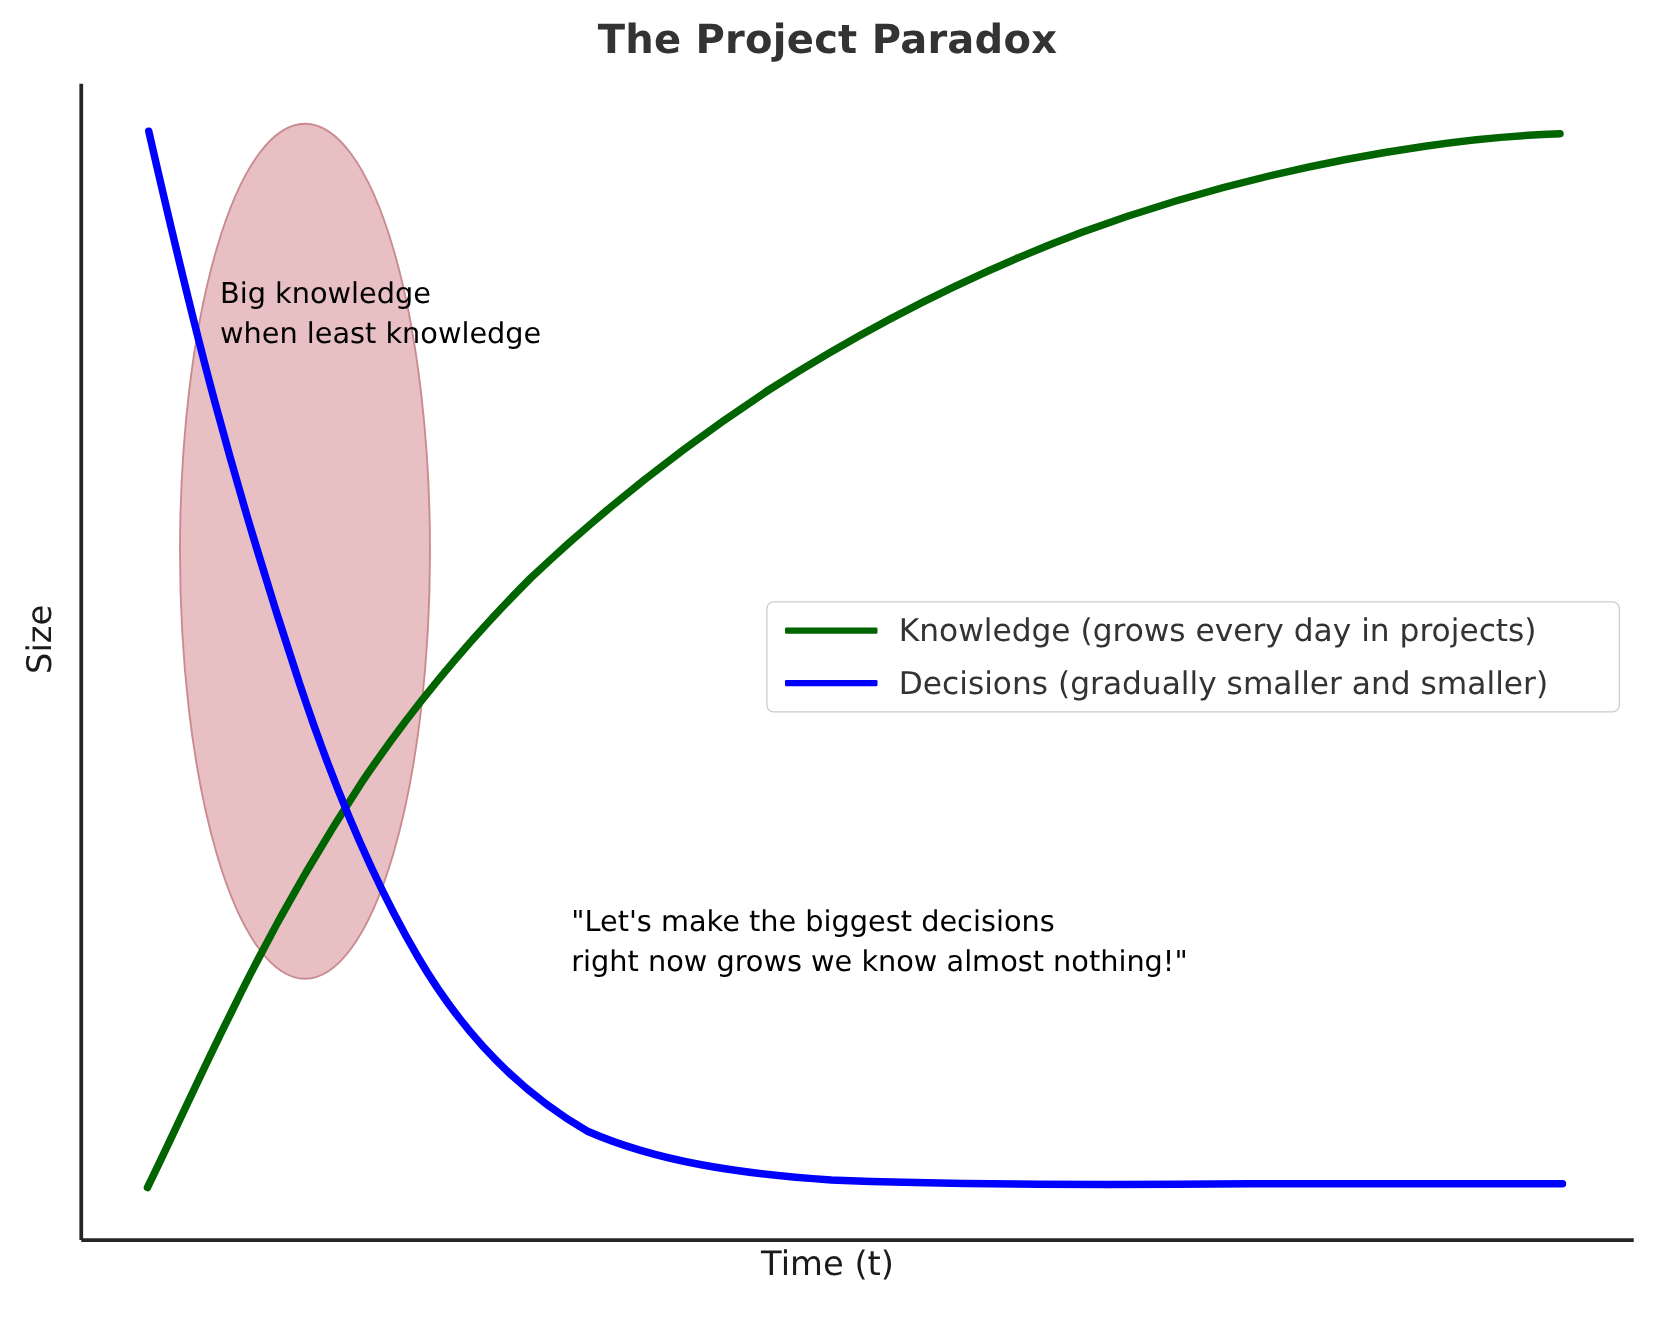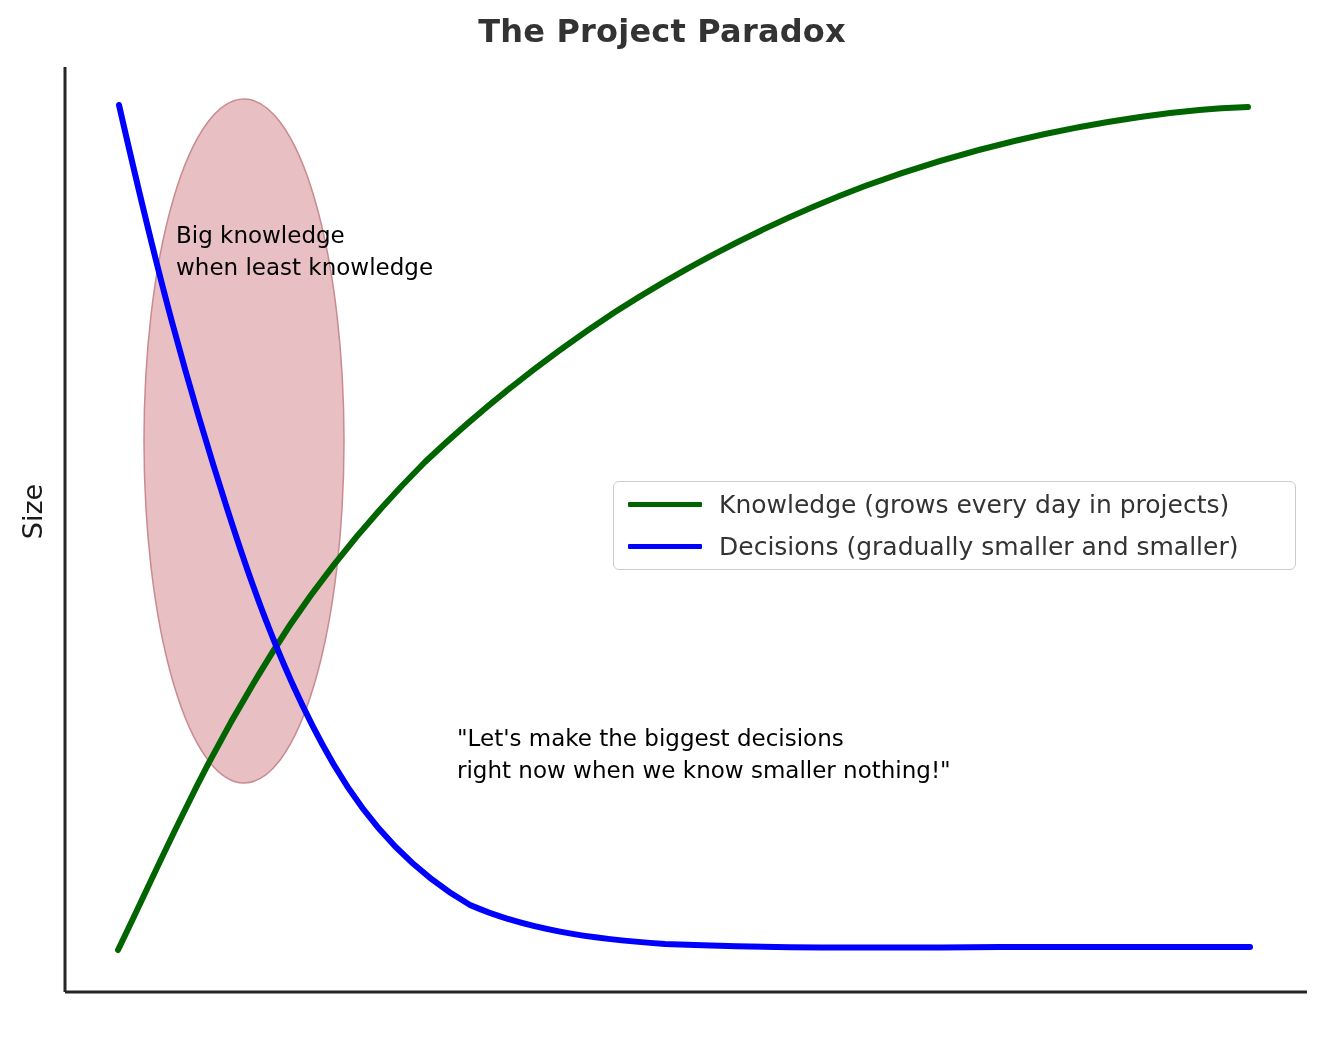--- a/index.html
+++ b/index.html
@@ -128,27 +128,28 @@
     <path id="curve-decisions" d="M 119 105
              C 135 175, 152 248, 172 322
              C 192 396, 214 470, 240 548
              C 266 626, 296 700, 334 765
              C 372 830, 418 875, 470 905
              C 525 929, 590 939, 665 944
              C 760 948, 880 948, 1000 947
              C 1090 947, 1180 947, 1250 947" fill="none" stroke="#0000FF" stroke-width="6" stroke-linecap="round"></path>
   </svg>
 
+  <div class="axis-label" id="x-axis-label">Time (t)</div>
   <div class="axis-label" id="y-axis-label">Size</div>
 
   <div class="annotation" id="annotation-big-decisions"><span>Big knowledge</span>
 <span>when least knowledge</span></div>
 
   <div class="annotation" id="annotation-quote"><span>"Let's make the biggest decisions</span>
-<span>right now when we know smaller nothing!"</span></div>
+<span>right now grows we know almost nothing!"</span></div>
 
   <div id="legend-box">
     <div class="legend-row" id="legend-row-decisions">
       <span class="legend-swatch" style="background:#0000FF"></span>
       <span class="legend-label">Decisions (gradually smaller and smaller)</span>
     </div>
     <div class="legend-row" id="legend-row-knowledge">
       <span class="legend-swatch" style="background:#006400"></span>
       <span class="legend-label">Knowledge (grows every day in projects)</span>
     </div>

